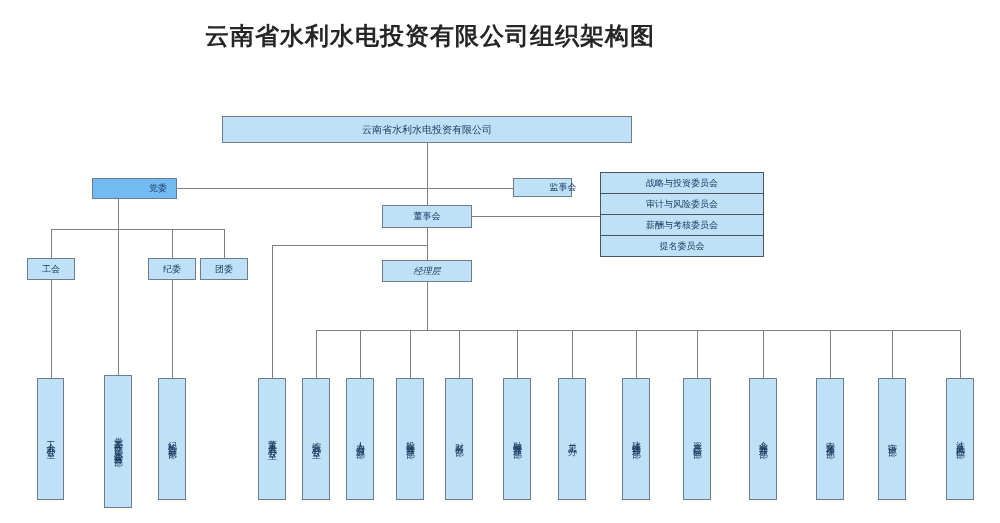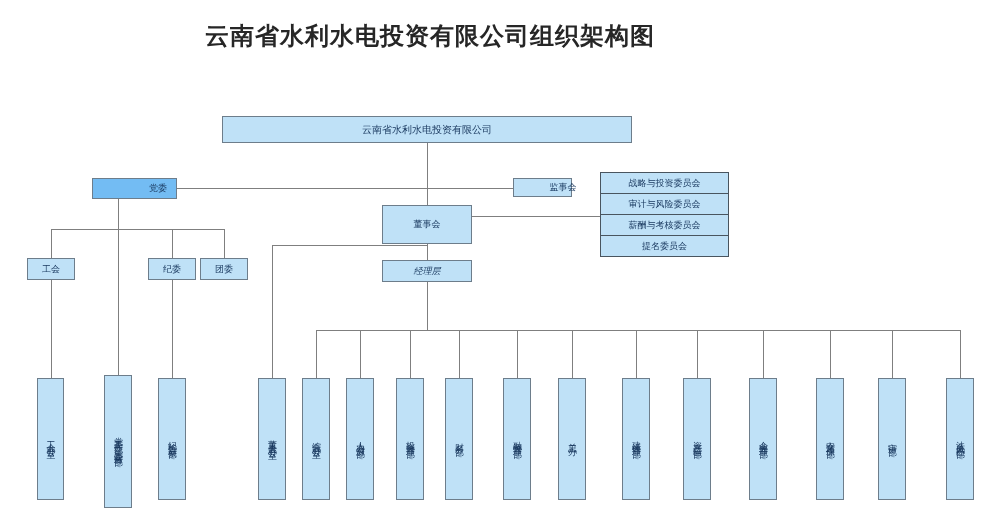--- a/index.html
+++ b/index.html
@@ -36,21 +36,21 @@
     display:inline-block;
     writing-mode:vertical-rl;
     font-size:9px;color:#17365D;
     letter-spacing:2px;
     line-height:1;
   }
   .committee-stack{
     position:absolute;left:600px;top:172px;width:155px;z-index:1;
   }
   .committee-row{
-    box-sizing:border-box;width:129px;height:22px;
+    box-sizing:border-box;width:164px;height:22px;
     background:#BFE1F7;border:1px solid #49555f;
     margin-top:-1px;
     display:flex;align-items:center;justify-content:center;
     font-size:9px;color:#17365D;white-space:nowrap;
   }
   .committee-row:first-child{margin-top:0;}
 </style>
 </head>
 <body>
 
@@ -97,21 +97,21 @@
   </svg>
 
   <div class="title">云南省水利水电投资有限公司组织架构图</div>
 
   <div class="node root" style="left:222px;top:116px;width:410px;height:27px;">云南省水利水电投资有限公司</div>
 
   <div class="node dark" style="left:92px;top:178px;width:85px;height:21px;">党委</div>
 
   <div class="node" style="left:513px;top:178px;width:59px;height:19px;padding-left:41px;">监事会</div>
 
-  <div class="node" style="left:382px;top:205px;width:90px;height:39px;">董事会</div>
+  <div class="node" style="left:382px;top:205px;width:90px;height:23px;">董事会</div>
 
   <div class="committee-stack">
     <div class="committee-row">战略与投资委员会</div>
     <div class="committee-row">审计与风险委员会</div>
     <div class="committee-row">薪酬与考核委员会</div>
     <div class="committee-row">提名委员会</div>
   </div>
 
   <div class="node" style="left:382px;top:260px;width:90px;height:22px;font-style:italic;">经理层</div>
 

